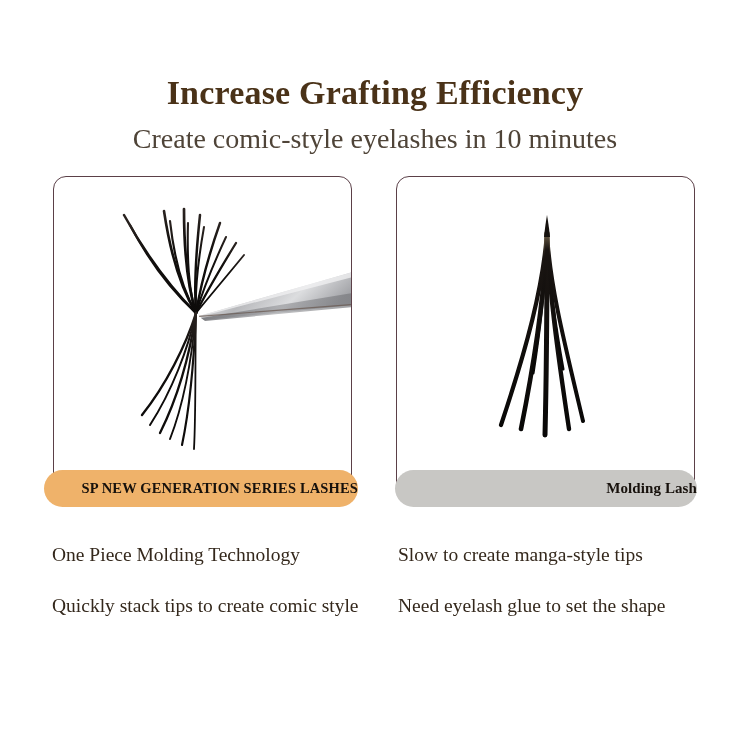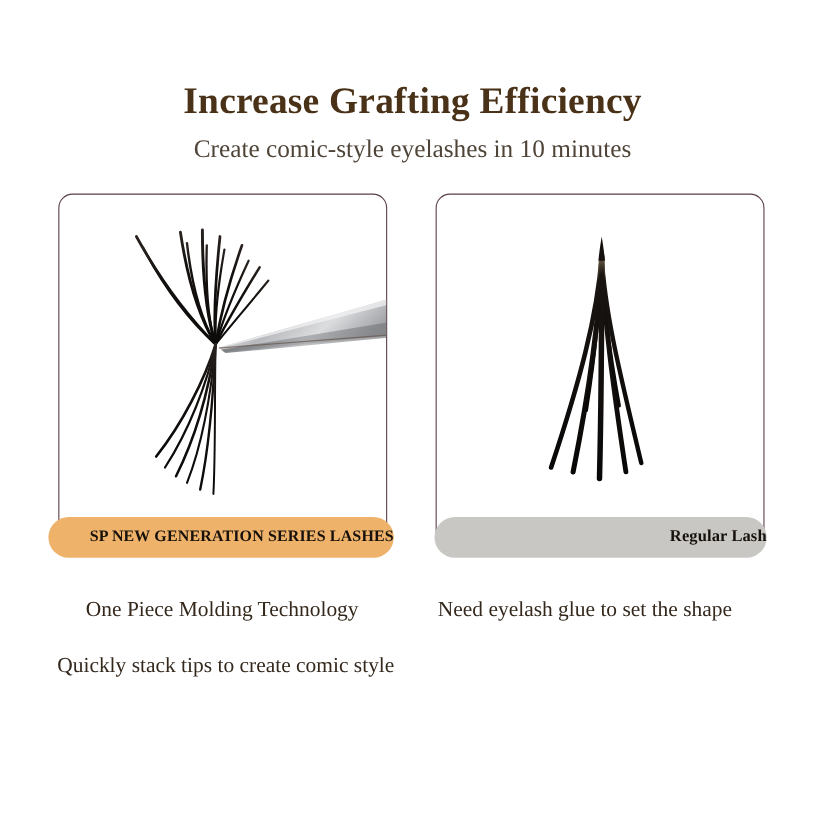--- a/index.html
+++ b/index.html
@@ -30,21 +30,21 @@
   }
   .title {
     font-size: 34px;
     font-weight: bold;
     color: #4A3218;
     letter-spacing: 0.2px;
     line-height: 1.12;
     margin: 0;
   }
   .subtitle {
-    font-size: 23px;
+    font-size: 28px;
     font-weight: normal;
     color: #4F4438;
     line-height: 1.2;
     margin: 10px 0 0 0;
   }
 
   
   .panels {
     position: absolute;
     top: 176px;
@@ -115,21 +115,21 @@
     position: absolute;
     top: 545px;
     left: 0;
     width: 750px;
     height: 80px;
   }
   .feature-col {
     position: absolute;
     top: 0;
   }
-  .col-left  { left: 52px;  width: 300px; text-align: center; }
+  .col-left  { left: 52px;  width: 300px; }
   .col-right { left: 398px; width: 306px; text-align: left; }
   .feature-line {
     font-size: 19.5px;
     color: #34281C;
     line-height: 1.0;
     margin: 0;
     white-space: nowrap;
   }
   .feature-line + .feature-line {
     margin-top: 31px;
@@ -225,26 +225,27 @@
         <path d="M150 38 C 149 44, 148 50, 147 60 L153 60 C 152 50, 151 44, 150 38 Z" fill="#15110E"></path>
       </svg>
     </div>
 
   </div>
 
   <div class="badge badge-left">
     <span class="badge-text">SP NEW GENERATION SERIES LASHES</span>
   </div>
   <div class="badge badge-right">
-    <span class="badge-text">Regular Lash</span>
+    <span class="badge-text">Molding Lash</span>
   </div>
 
   <div class="features">
     <div class="feature-col col-left">
       <p class="feature-line">One Piece Molding Technology</p>
       <p class="feature-line">Quickly stack tips to create comic style</p>
     </div>
     <div class="feature-col col-right">
+      <p class="feature-line">Slow to create manga-style tips</p>
       <p class="feature-line">Need eyelash glue to set the shape</p>
     </div>
   </div>
 
 </div>
 
 </body></html>

